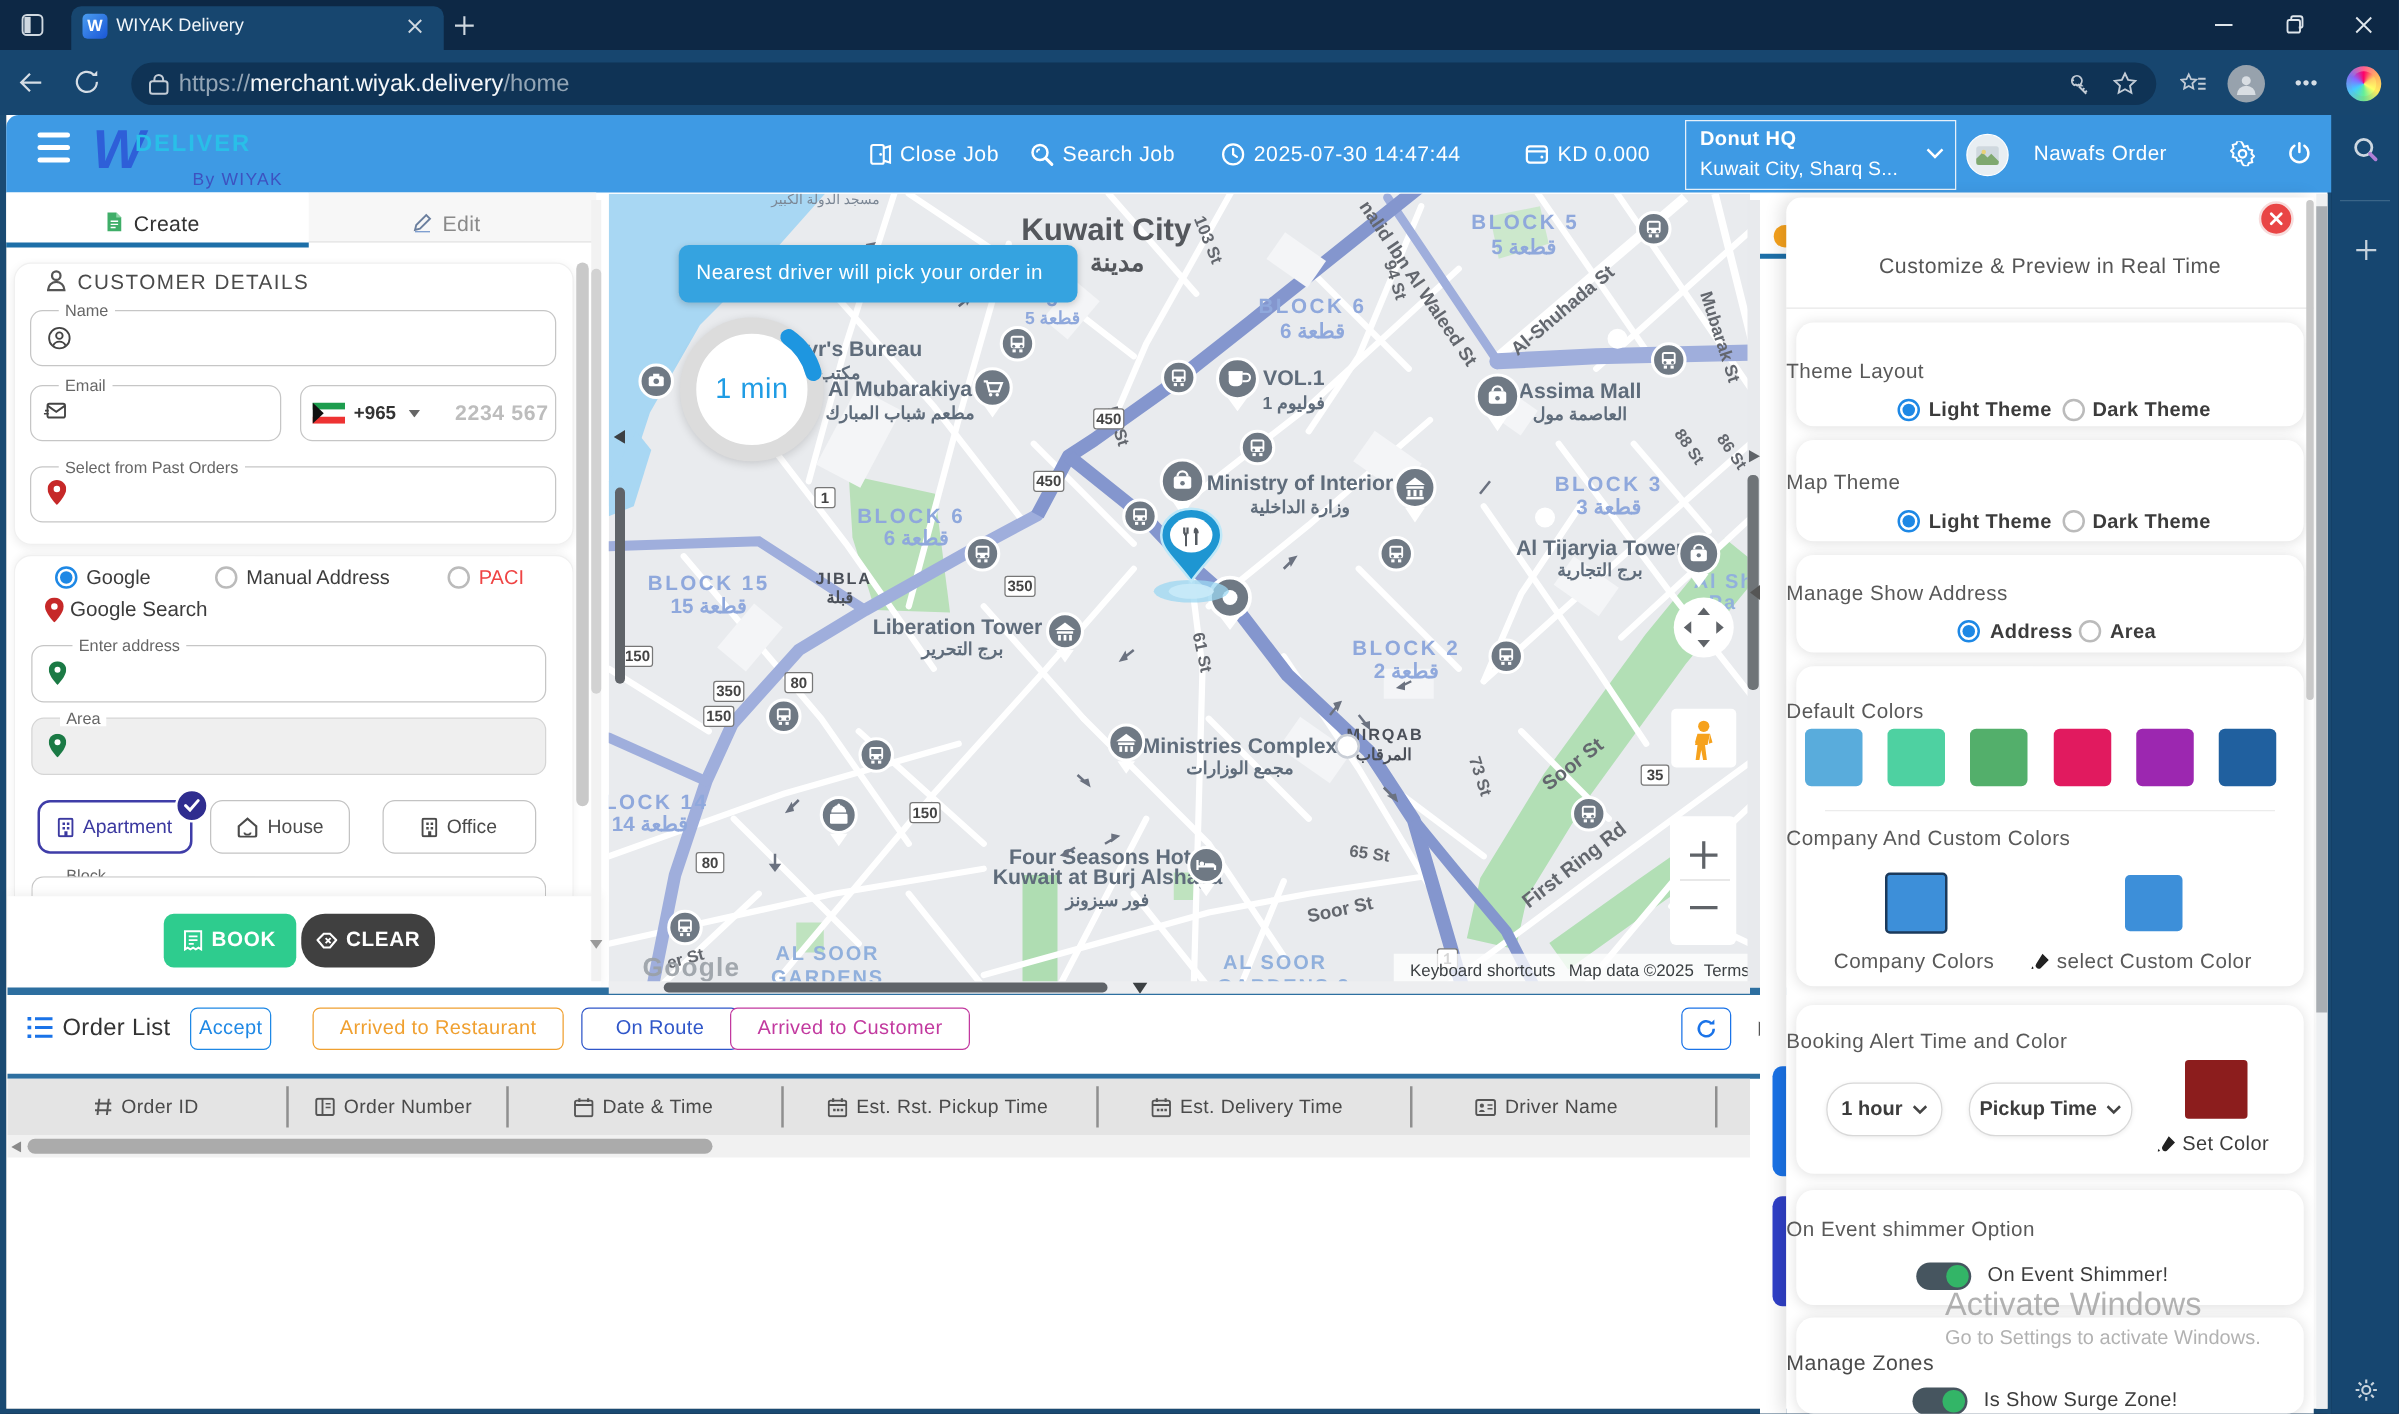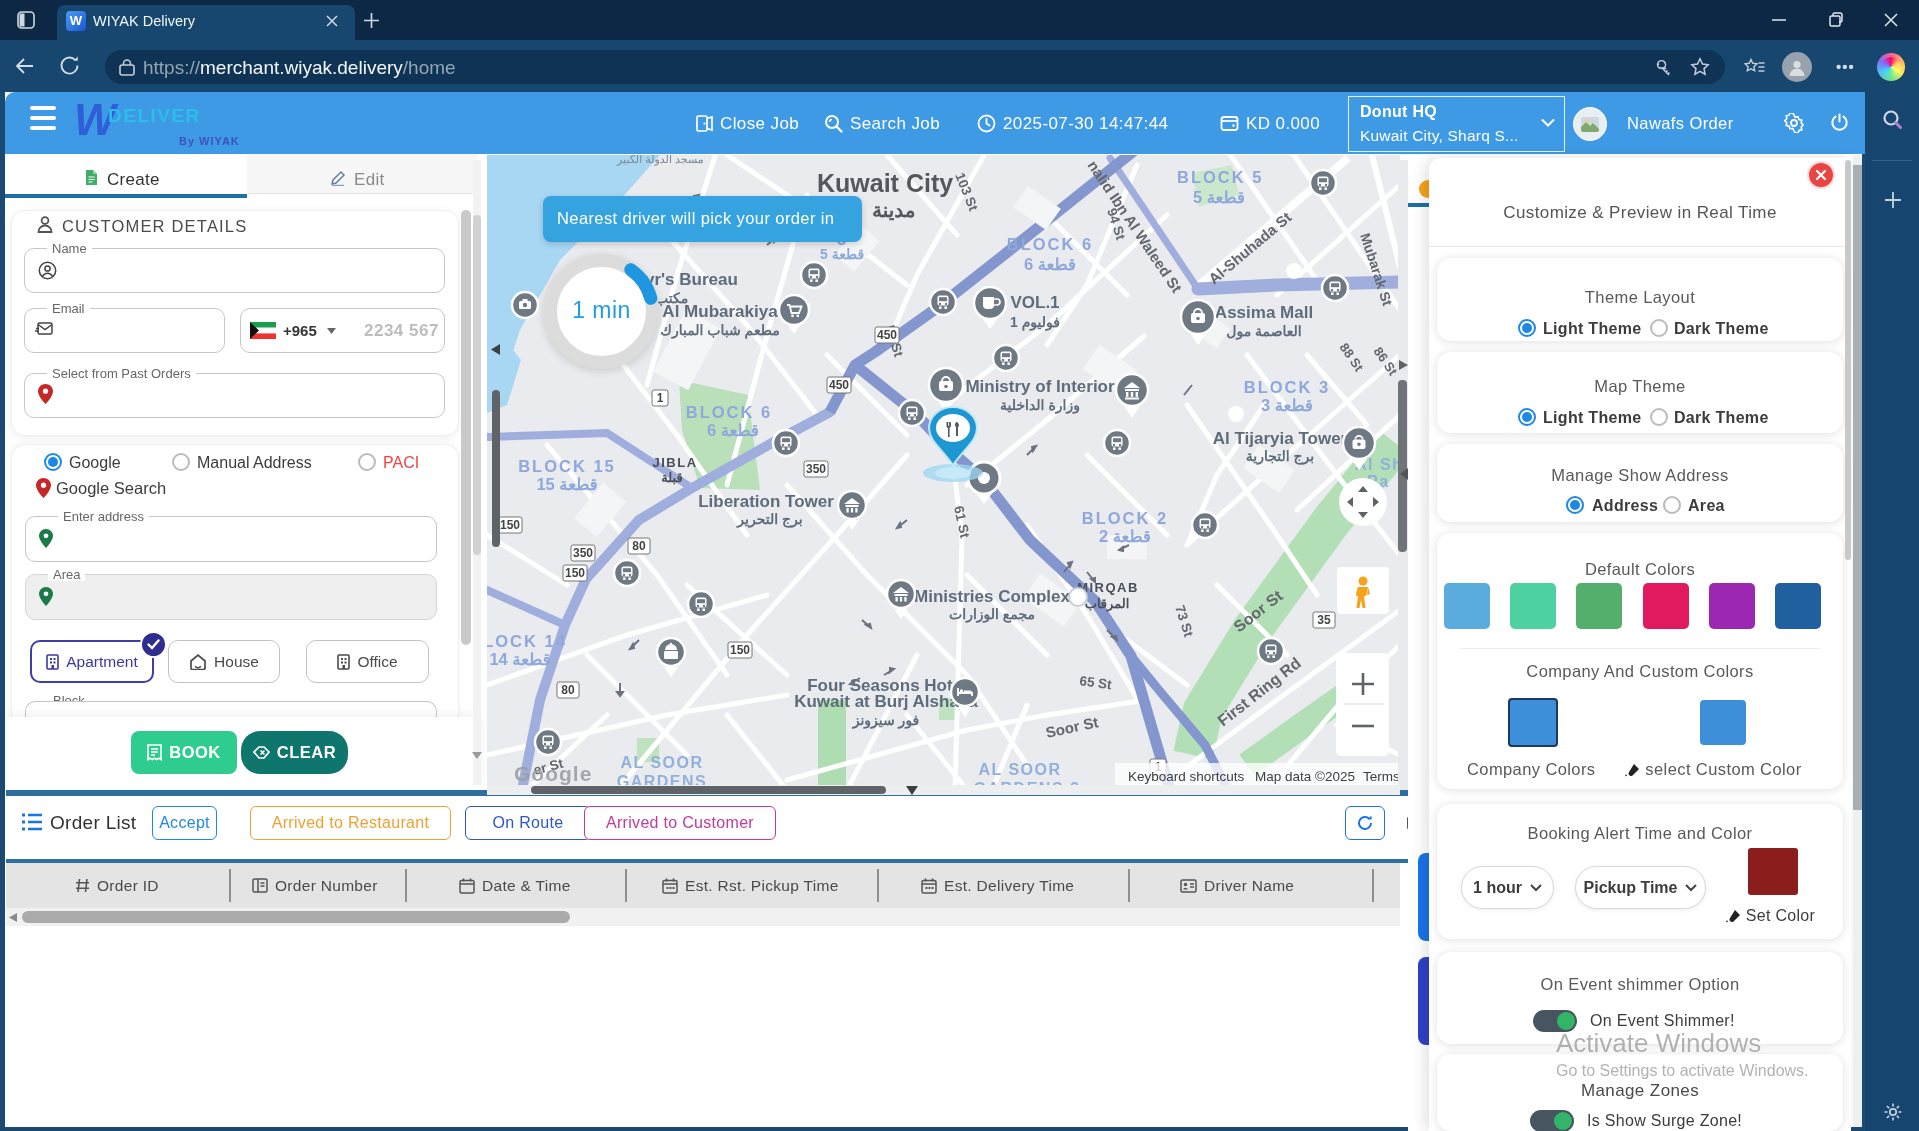--- a/index.html
+++ b/index.html
@@ -30,21 +30,21 @@
 .radio.on{border-color:#1E88E5}
 .radio.on:after{content:"";position:absolute;left:2px;top:2px;width:10px;height:10px;border-radius:50%;background:#1E88E5}
 .typebtn{position:absolute;height:43px;border:1px solid #c3c3c3;border-radius:10px;background:#fff;color:#4a4a4a;font-size:15.5px;display:flex;align-items:center;justify-content:center;gap:7px}
 
 .obtn{position:absolute;height:34px;border-radius:6px;background:#fff;font-size:16px;letter-spacing:.3px;display:flex;align-items:center;justify-content:center}
 .th{position:absolute;top:863px;height:45px;display:flex;align-items:center;color:#4a4a4a;font-size:15.5px;letter-spacing:.3px;gap:7px}
 .tdiv{position:absolute;top:869px;width:2px;height:33px;background:#8f8f8f}
 
 .rpanel{position:absolute;left:1429px;top:158px;width:422px;height:973px;background:#fff;border-radius:12px 0 0 0;box-shadow:-4px 0 14px rgba(0,0,0,.12)}
 .rcard{position:absolute;left:1437px;background:#fff;border-radius:14px;box-shadow:0 1px 10px rgba(0,0,0,.13);width:406px}
-.rtitle{position:absolute;width:422px;text-align:center;color:#595959;font-size:16.5px;letter-spacing:.4px}
+.rtitle{position:absolute;width:422px;text-align:left;color:#595959;font-size:16.5px;letter-spacing:.4px}
 .rlabel{font-weight:bold;color:#3c3c3c;font-size:16px;letter-spacing:.3px}
 .sw{position:absolute;width:46px;height:46px;border-radius:5px;top:0}
 .toggle{position:absolute;width:44px;height:22px;border-radius:11px;background:#46555F}
 .toggle:after{content:"";position:absolute;right:2px;top:2px;width:18px;height:18px;border-radius:50%;background:#33B567}
 .pillsel{position:absolute;height:43px;border:1px solid #d8d8d8;border-radius:22px;background:#fff;display:flex;align-items:center;justify-content:center;gap:8px;font-size:16px;font-weight:bold;color:#3c3c3c;box-shadow:0 1px 4px rgba(0,0,0,.08)}
 </style>
 </head>
 <body>
 <div class="stage">
 
@@ -130,21 +130,21 @@
     <div class="rightborder"></div>
 <div class="page"></div>
 
 <div class="apphead"></div>
 <div class="abs" style="left:30px;top:106px;width:26px;height:4px;background:#fff;border-radius:2px"></div>
 <div class="abs" style="left:30px;top:116px;width:26px;height:4px;background:#fff;border-radius:2px"></div>
 <div class="abs" style="left:30px;top:126px;width:26px;height:4px;background:#fff;border-radius:2px"></div>
 
 <div class="abs" style="left:74px;top:98px;width:40px;height:44px;font-size:44px;font-weight:bold;color:#2E5FD8;font-style:italic;line-height:44px">W</div>
 <div class="abs" style="left:108px;top:105px;font-size:19px;font-weight:bold;color:#29BFE8;letter-spacing:1.5px">DELIVER</div>
-<div class="abs" style="left:179px;top:135px;font-size:11px;font-weight:bold;color:#3D52C0;letter-spacing:1px">By WIYAK</div>
+<div class="abs" style="left:154px;top:135px;font-size:14px;font-weight:normal;color:#3D52C0;letter-spacing:1px">By WIYAK</div>
 
 <svg class="abs" style="left:695px;top:114px" width="19" height="19" viewBox="0 0 19 19">
       <rect x="2" y="2" width="10" height="15" rx="1.5" fill="none" stroke="#fff" stroke-width="1.7"></rect>
       <path d="M12 4.5l5-1.5v13l-5-1.5" fill="none" stroke="#fff" stroke-width="1.7"></path>
       <circle cx="9.5" cy="9.5" r="1.1" fill="#fff"></circle>
     </svg>
 <div class="hitem" style="left:720px;top:114px">Close Job</div>
 <svg class="abs" style="left:823px;top:113px" width="21" height="21" viewBox="0 0 21 21">
       <circle cx="9" cy="9" r="6" fill="none" stroke="#fff" stroke-width="2"></circle>
       <path d="M13.5 13.5l5 5" stroke="#fff" stroke-width="2.4" stroke-linecap="round"></path>
@@ -288,21 +288,21 @@
         <path d="M4 4h2v2H4zM7.5 4h2v2h-2zM4 7.5h2v2H4zM7.5 7.5h2v2h-2zM5.5 11h2.5v4H5.5z" fill="#4a4a4a"></path>
       </svg>Office</div>
 <div class="flbl" style="left:48px;top:694px;background:#fff">Block</div>
 <div class="fld" style="left:25px;top:701px;width:412px;height:16px;border-bottom:none;border-radius:10px 10px 0 0"></div>
 
 <div class="abs" style="left:6px;top:717px;width:475px;height:73px;background:#fff;box-shadow:0 -3px 8px rgba(0,0,0,.06)"></div>
 <div class="abs" style="left:131px;top:731px;width:106px;height:43px;background:#2ECC8E;border-radius:8px;color:#fff;font-weight:bold;font-size:16.5px;letter-spacing:.5px;display:flex;align-items:center;justify-content:center;gap:7px"><svg width="15" height="17" viewBox="0 0 15 17">
         <path d="M1 1h13v14.5l-2.2-1.3-2.2 1.3-2.1-1.3-2.2 1.3-2.2-1.3L1 15.5z" fill="none" stroke="#fff" stroke-width="1.6"></path>
         <path d="M4 5h7M4 8h7M4 11h4" stroke="#fff" stroke-width="1.4"></path>
       </svg>BOOK</div>
-<div class="abs" style="left:241px;top:731px;width:107px;height:43px;background:#0f766e;border-radius:19px;color:#fff;font-weight:bold;font-size:16.5px;letter-spacing:.5px;display:flex;align-items:center;justify-content:center;gap:7px"><svg width="17" height="15" viewBox="0 0 17 15">
+<div class="abs" style="left:241px;top:731px;width:107px;height:43px;background:#404040;border-radius:19px;color:#fff;font-weight:bold;font-size:16.5px;letter-spacing:.5px;display:flex;align-items:center;justify-content:center;gap:7px"><svg width="17" height="15" viewBox="0 0 17 15">
         <path d="M6 2h5l5 5-5 6H6L1 7z" fill="none" stroke="#fff" stroke-width="1.7"></path>
         <path d="M7.5 5.5l4 4M11.5 5.5l-4 4" stroke="#fff" stroke-width="1.5"></path>
       </svg>CLEAR</div>
 
 <div class="abs" style="left:461px;top:210px;width:10px;height:435px;background:#c9c9c9;border-radius:5px"></div>
 <div class="abs" style="left:473px;top:160px;width:8px;height:625px;background:#f2f2f2"></div>
 <div class="abs" style="left:473px;top:215px;width:8px;height:340px;background:#d2d2d2;border-radius:4px"></div>
 <svg class="abs" style="left:472px;top:750px" width="10" height="10" viewBox="0 0 10 10">
       <path d="M0 2h10L5 9z" fill="#9a9a9a"></path>
     </svg>

